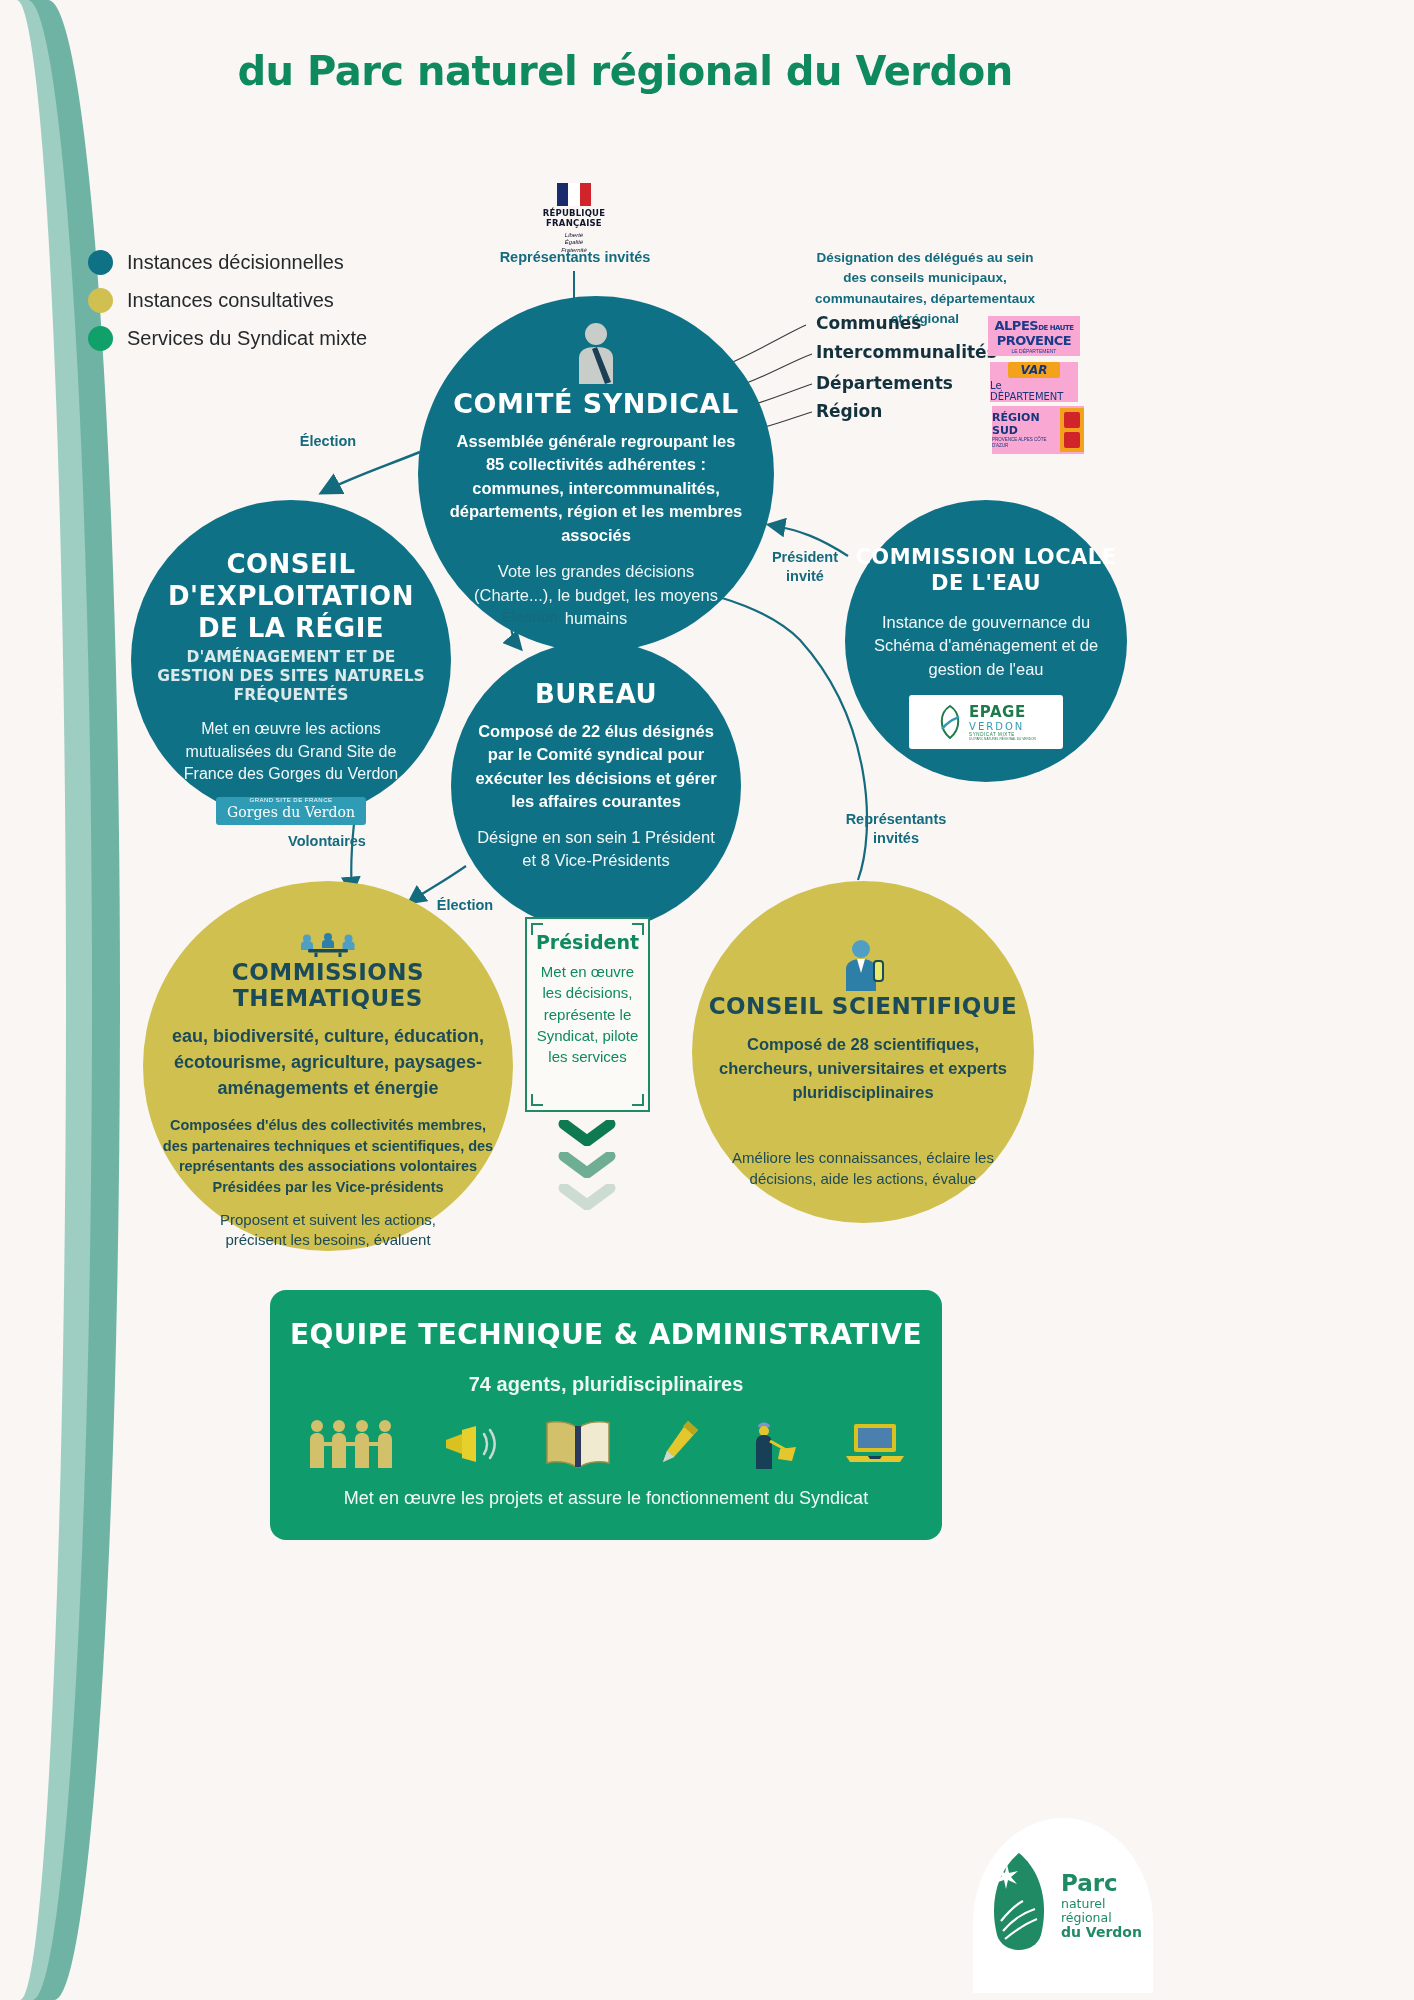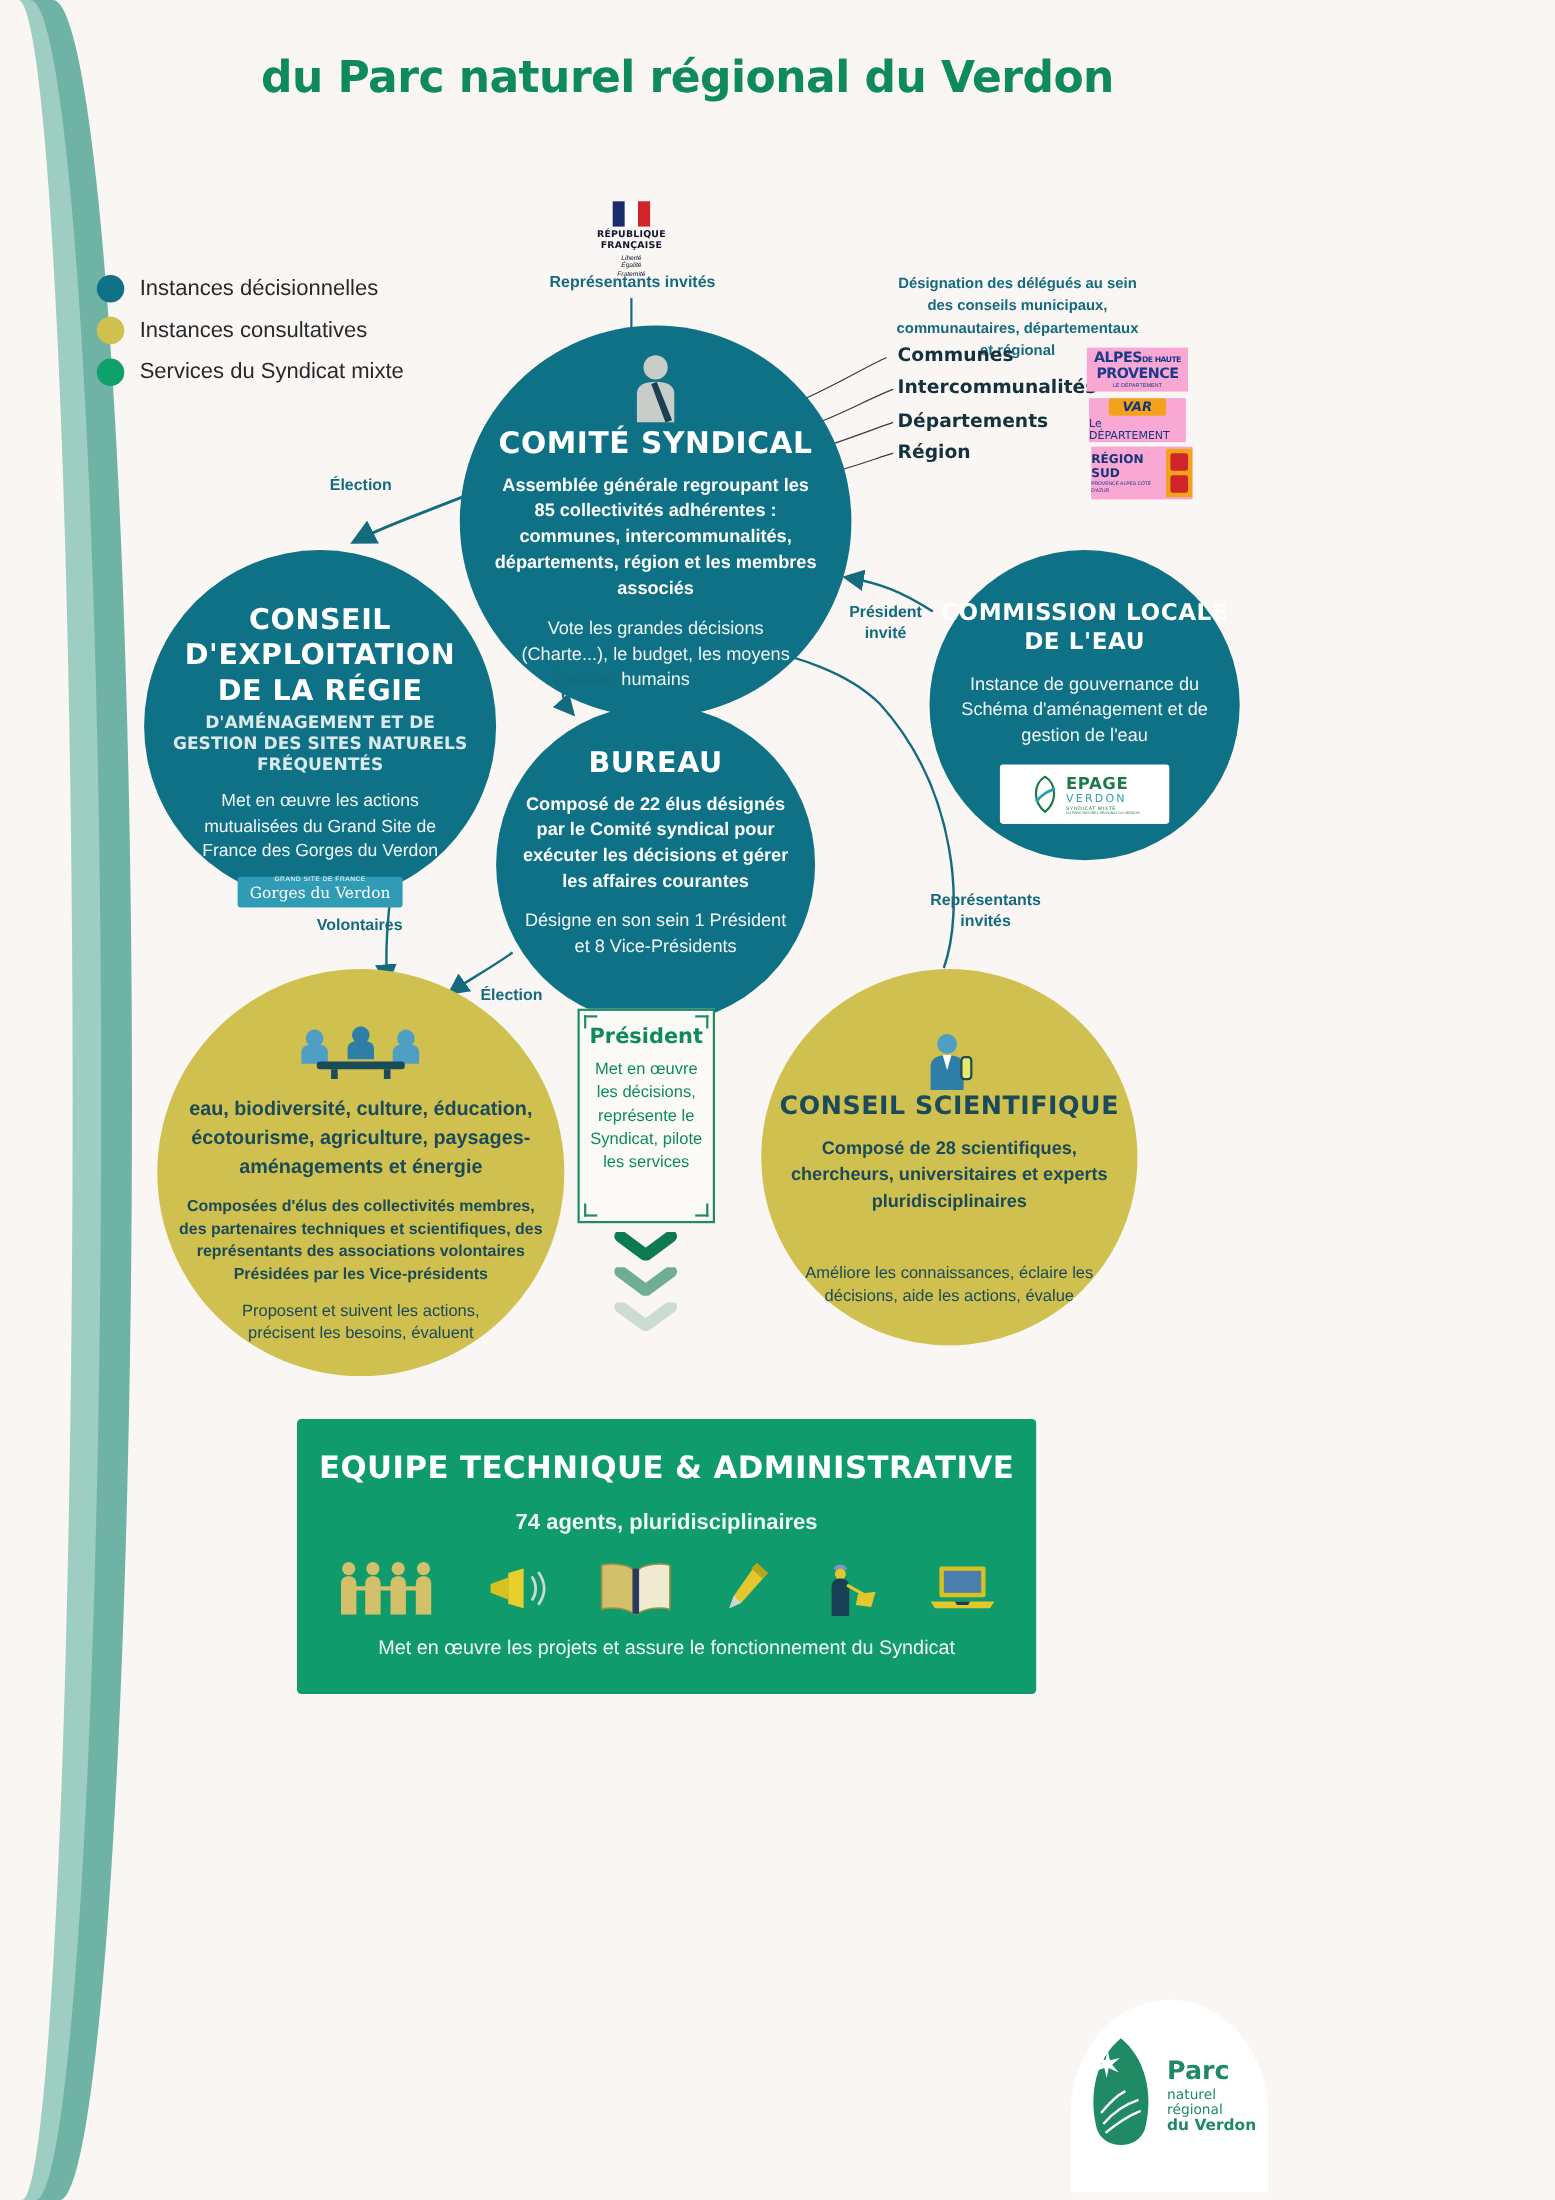--- a/index.html
+++ b/index.html
@@ -112,21 +112,21 @@
   .logo-box{position:absolute;background:#f9a8d4;}
   .rf-logo{position:absolute;left:534px;top:183px;width:80px;text-align:center;}
   .rf-flag{width:34px;height:23px;margin:0 auto;display:flex;}
   .rf-flag i{flex:1;display:block;}
   .rf-t{font-family:"DejaVu Sans",sans-serif;font-weight:bold;font-size:8.5px;
         line-height:1.15;color:#10142c;margin-top:3px;letter-spacing:.2px;}
   .rf-d{font-style:italic;font-size:6px;line-height:1.25;color:#10142c;margin-top:3px;}
 
   
   #equipe{position:absolute;left:270px;top:1290px;width:672px;height:250px;
-    background:#109b6d;border-radius:4px;display:flex;flex-direction:column;
+    background:#109b6d;border-radius:16px;display:flex;flex-direction:column;
     align-items:center;color:#fff;}
   #equipe .e-title{font-family:"DejaVu Sans",sans-serif;font-weight:bold;
     font-size:28px;margin-top:28px;letter-spacing:.4px;}
   #equipe .e-sub{font-weight:bold;font-size:20px;margin-top:22px;color:#eef7f2;}
   #equipe .e-icons{display:flex;justify-content:center;align-items:center;
     gap:44px;margin-top:20px;height:54px;}
   #equipe .e-foot{font-size:18px;margin-top:18px;color:#f2faf6;}
 
   .svg-ico{display:block;}
 
@@ -303,20 +303,21 @@
     <circle cx="18" cy="11" r="8" fill="#4f9ec4"></circle>
     <path d="M6 34 V23 C6 18 12 16 18 16 C24 16 30 18 30 23 V34 Z" fill="#4f9ec4"></path>
     <circle cx="60" cy="8" r="8" fill="#2e7fa8"></circle>
     <path d="M48 30 V20 C48 15 54 13 60 13 C66 13 72 15 72 20 V30 Z" fill="#2e7fa8"></path>
     <circle cx="101" cy="11" r="8" fill="#4f9ec4"></circle>
     <path d="M89 34 V23 C89 18 95 16 101 16 C107 16 113 18 113 23 V34 Z" fill="#4f9ec4"></path>
     <rect x="20" y="32" width="80" height="7" rx="3" fill="#1b4a58"></rect>
     <rect x="33" y="39" width="6" height="9" fill="#1b4a58"></rect>
     <rect x="81" y="39" width="6" height="9" fill="#1b4a58"></rect>
   </svg>
+  <div class="b-title">COMMISSIONS THEMATIQUES</div>
   <div class="b-sub">eau, biodiversité, culture, éducation, écotourisme, agriculture, paysages-aménagements et énergie</div>
   <div class="b-sub2">Composées d'élus des collectivités membres, des partenaires techniques et scientifiques, des représentants des associations volontaires Présidées par les Vice-présidents</div>
   <div class="b-txt">Proposent et suivent les actions, précisent les besoins, évaluent</div>
 </div>
 
 <div class="bubble olive" id="scientifique">
   <svg class="svg-ico" width="60" height="52" viewBox="0 0 60 52" style="margin-bottom:2px;">
     <circle cx="28" cy="10" r="9" fill="#4f9ec4"></circle>
     <path d="M13 52 V30 C13 23 20 20 28 20 C36 20 43 23 43 30 V52 Z" fill="#2e7fa8"></path>
     <path d="M24 20 L28 34 L32 20 Z" fill="#ffffff"></path>

